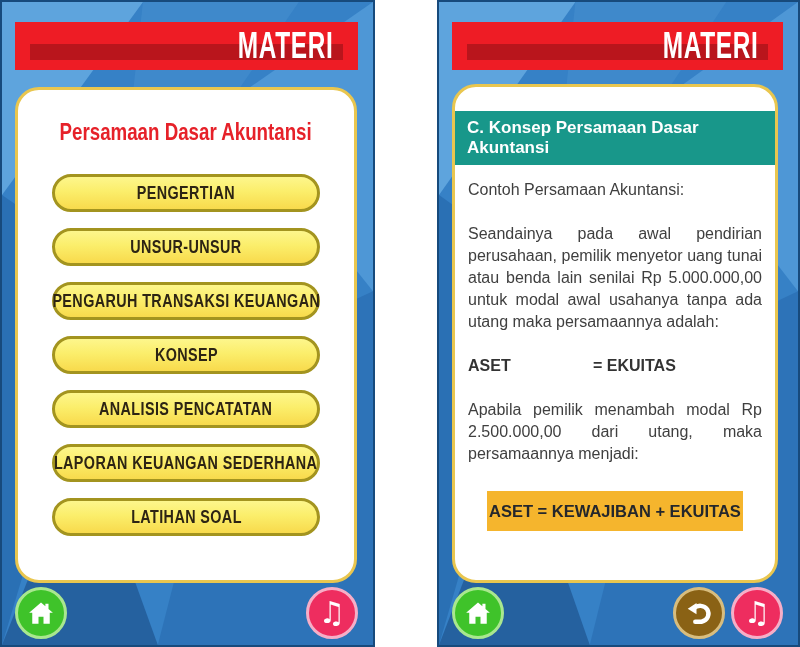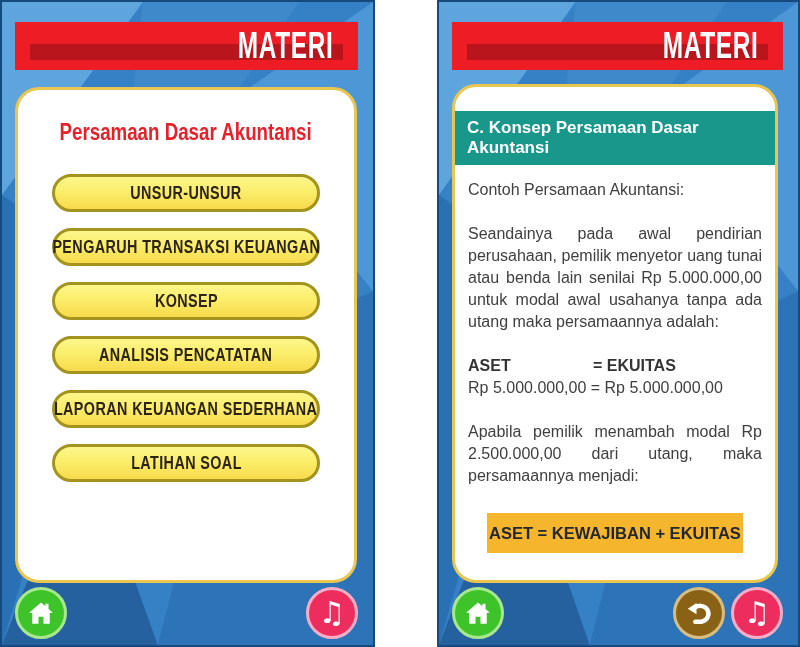--- a/index.html
+++ b/index.html
@@ -105,20 +105,23 @@
     <div class="banner-stripe"></div>
     <div class="banner-text">MATERI</div>
   </div>
 
   <div class="panel">
     <div class="panel-title">
       <span>Persamaan Dasar Akuntansi</span>
     </div>
     <div class="menu">
       <div class="menu-btn">
+          <span>PENGERTIAN</span>
+        </div>
+      <div class="menu-btn">
           <span>UNSUR-UNSUR</span>
         </div>
       <div class="menu-btn">
           <span>PENGARUH TRANSAKSI KEUANGAN</span>
         </div>
       <div class="menu-btn">
           <span>KONSEP</span>
         </div>
       <div class="menu-btn">
           <span>ANALISIS PENCATATAN</span>
@@ -159,21 +162,20 @@
 
   <div class="panel">
     <div class="section-bar">C. Konsep Persamaan Dasar Akuntansi</div>
     <div class="content">
       <p class="intro">Contoh Persamaan Akuntansi:</p>
       <p class="para">Seandainya pada awal pendirian perusahaan, pemilik menyetor uang tunai atau benda lain senilai Rp 5.000.000,00 untuk modal awal usahanya tanpa ada utang maka persamaannya adalah:</p>
       <div class="eq-row">
         <span class="eq-left">ASET</span>
         <span>= EKUITAS</span>
       </div>
-      <div class="eq-values">Rp 5.000.000,00 = Rp 5.000.000,00</div>
       <p class="para">Apabila pemilik menambah modal Rp 2.500.000,00 dari utang, maka persamaannya menjadi:</p>
       <div class="gold-box">ASET = KEWAJIBAN + EKUITAS</div>
     </div>
   </div>
 
   <div class="circle-btn home-btn">
     <span>
       <svg class="icon-svg" width="30" height="30" viewBox="0 0 48 48">
         <path fill="#ffffff" d="M24 7 L31 13 L31 9 L36 9 L36 17.5 L43 23.5 L38 23.5 L38 41 L28 41 L28 30 L20 30 L20 41 L10 41 L10 23.5 L5 23.5 Z"></path>
       </svg>

